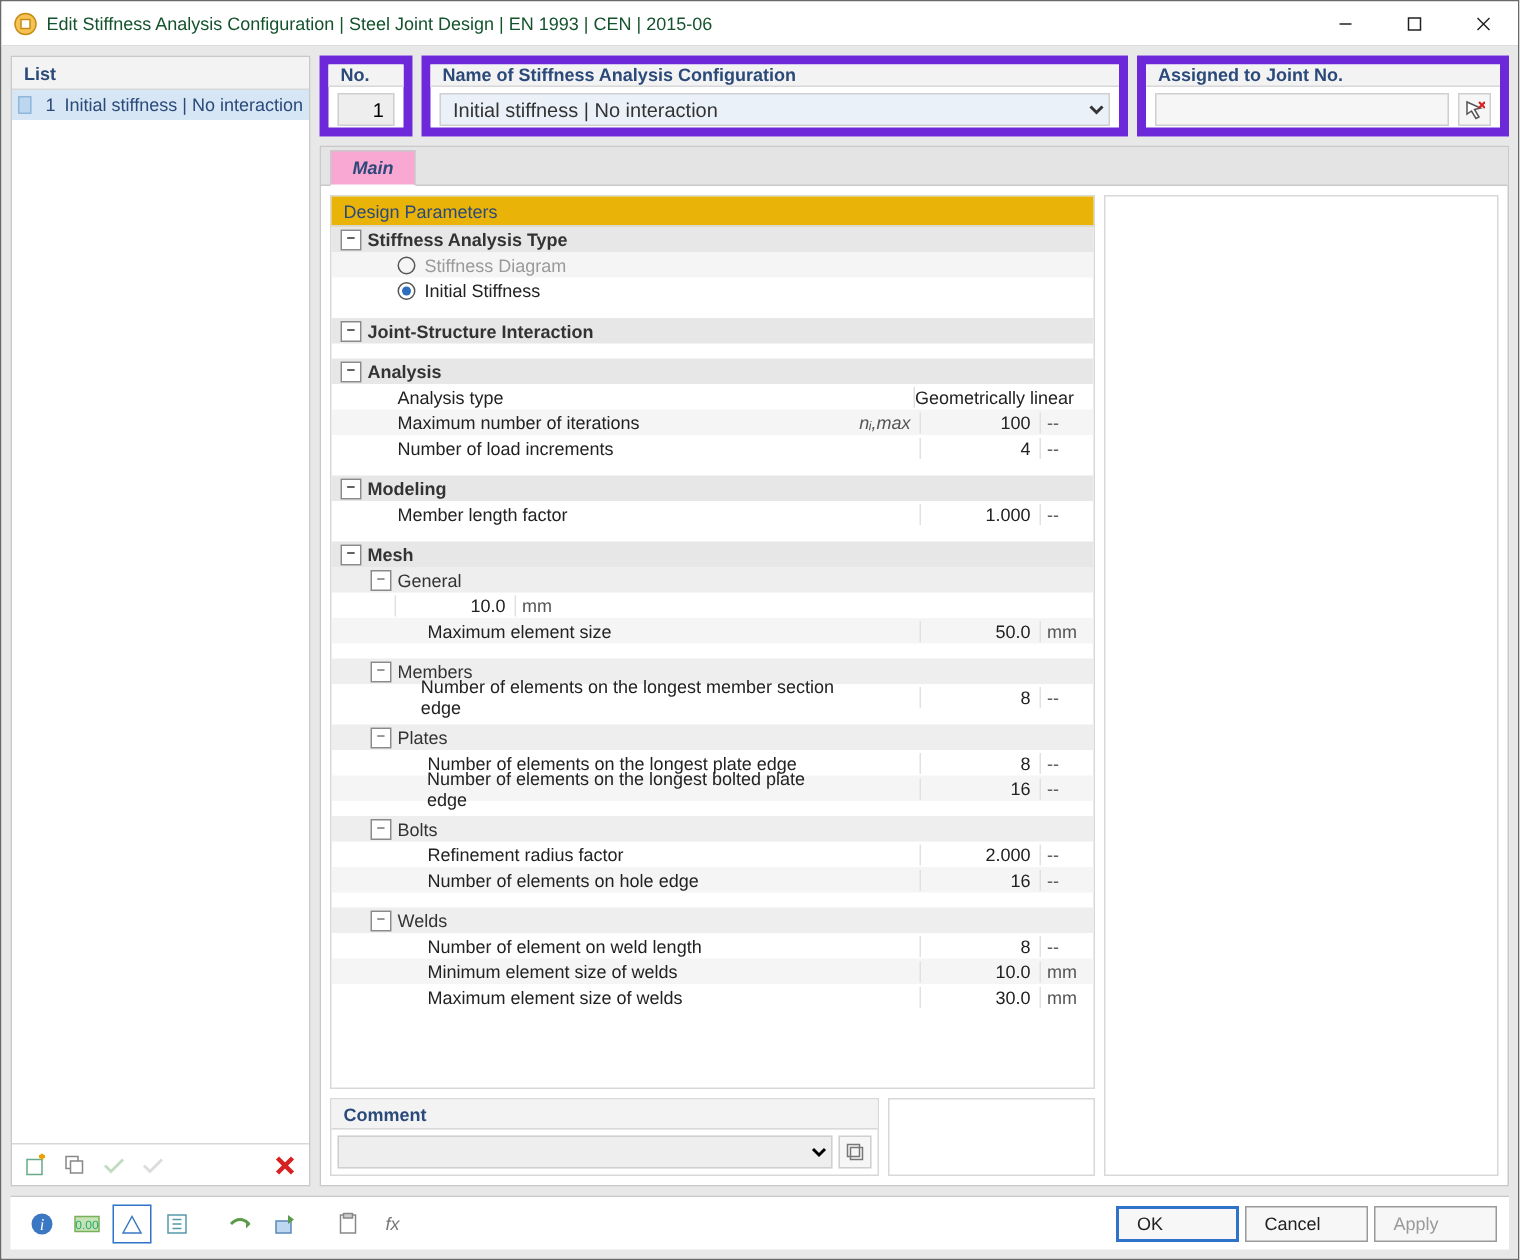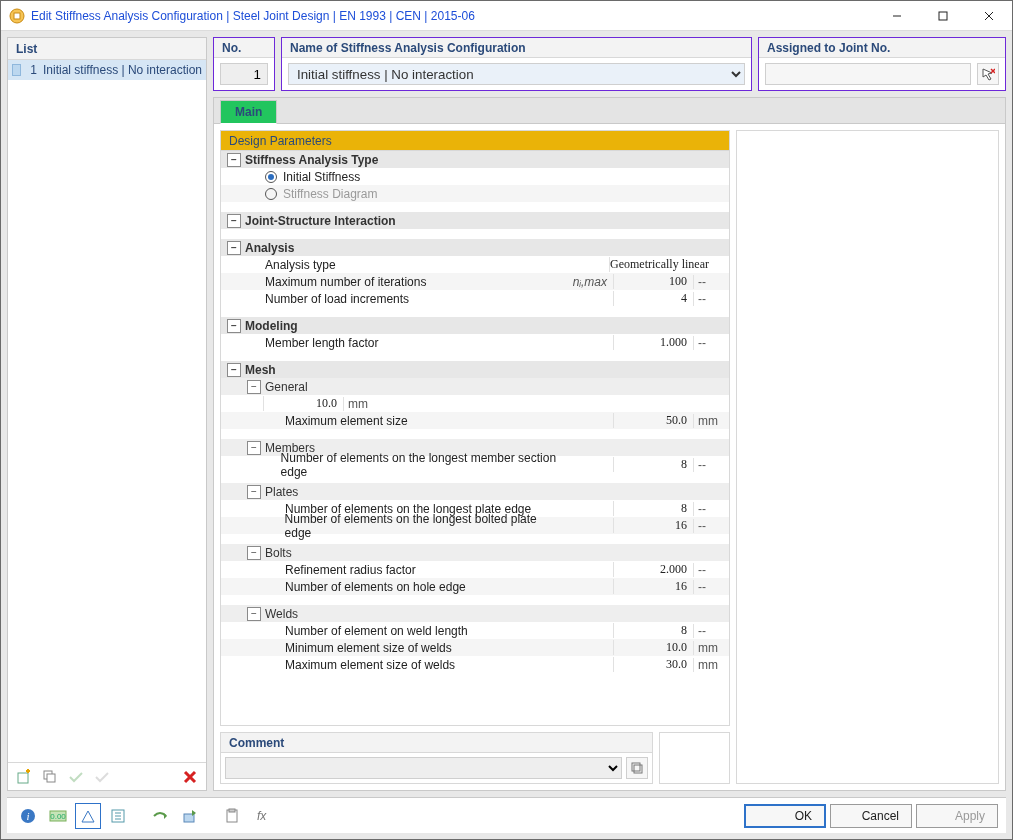--- a/index.html
+++ b/index.html
@@ -1,85 +1,85 @@
 <!DOCTYPE html>
 <html><head>
 <meta charset="utf-8">
 <style>
   * { box-sizing: border-box; }
   html, body { margin:0; padding:0; font-family: "Segoe UI", Tahoma, sans-serif; font-size:12px; color:#222; background:#fff;}
   .window { width:1013px; height:840px; border:1px solid #6a6a6a; display:flex; flex-direction:column; background:#fff; }
   .titlebar { height:30px; display:flex; align-items:center; padding:0 0 0 8px; background:#fff; border-bottom:1px solid #dcdcdc;}
   .titlebar .appicon { width:16px; height:16px; margin-right:6px; }
-  .titlebar .title { flex:1; font-size:12px; color:#1d4ed8;}
+  .titlebar .title { flex:1; font-size:12px; color:#14532d;}
   .sysbtn { width:46px; height:30px; display:flex; align-items:center; justify-content:center; }
   .sysbtn svg { width:10px; height:10px; }
 
   .body { flex:1; display:flex; flex-direction:column; background:#e8e8e8; padding:6px; gap:6px; overflow:hidden;}
   .upper { flex:1; display:flex; gap:6px; min-height:0;}
   .leftpanel { width:200px; background:#fff; border:1px solid #c9c9c9; display:flex; flex-direction:column; }
   .panel-head { height:22px; background:#f3f3f3; border-bottom:1px solid #d8d8d8; display:flex; align-items:center; padding:0 8px; font-weight:600; color:#2b4a7a;}
   .list-body { flex:1; overflow:auto;}
   .list-row { display:flex; align-items:center; height:20px; background:#d6e6f5; padding:0 4px; gap:6px;}
   .list-row .cb { width:12px; height:12px; background:#bcd7ef; border:1px solid #8fb7dc;}
   .list-row .num { width:14px; text-align:right; color:#2b4a7a;}
   .list-row .txt { color:#2b4a7a; white-space:nowrap;}
   .left-toolbar { height:28px; border-top:1px solid #d8d8d8; display:flex; align-items:center; padding:0 4px; gap:2px;}
   .tb-btn { width:24px; height:24px; display:flex; align-items:center; justify-content:center; border:1px solid transparent; border-radius:2px;}
   .tb-btn.disabled { opacity:.4; }
   .tb-del { margin-left:auto; }
 
   .rightcol { flex:1; display:flex; flex-direction:column; gap:6px; min-width:0;}
   .right-top { display:flex; gap:6px; height:54px;}
-  .box { background:#fff; border:1px solid #6d28d9; display:flex; flex-direction:column;}
+  .box { background:#fff; border:6px solid #6d28d9; display:flex; flex-direction:column;}
   .box .bhead { height:20px; background:#f3f3f3; border-bottom:1px solid #d8d8d8; display:flex; align-items:center; padding:0 8px; font-weight:600; color:#2b4a7a;}
   .box .bbody { flex:1; display:flex; align-items:center; padding:4px 6px; gap:6px;}
   .no-box { width:62px;}
   .no-box input { width:100%; height:22px; text-align:right; border:1px solid #cfcfcf; background:#eee; padding:0 6px;}
   .name-box { flex:1;}
   select.name-sel { width:100%; height:22px; border:1px solid #cfcfcf; background:#eaf1f9; padding:0 4px; color:#333;}
   .assign-box { width:248px;}
   .assign-box .bbody input { flex:1; height:22px; border:1px solid #cfcfcf; background:#f6f6f6;}
   .pick-btn { width:22px; height:22px; display:flex; align-items:center; justify-content:center; border:1px solid #cfcfcf; background:#f6f6f6;}
 
   .tabs-area { flex:1; background:#fff; border:1px solid #c9c9c9; display:flex; flex-direction:column; min-height:0;}
   .tabstrip { height:26px; display:flex; align-items:flex-end; background:#e4e4e4; padding-left:6px; gap:2px; border-bottom:1px solid #c9c9c9;}
-  .tab { height:24px; padding:0 14px; display:flex; align-items:center; background:#22c55e; border:1px solid #c9c9c9; border-bottom:1px solid #fff; position:relative; top:1px; color:#2b4a7a; font-weight:600;}
+  .tab { height:24px; padding:0 14px; display:flex; align-items:center; background:#f9a8d4; border:1px solid #c9c9c9; border-bottom:1px solid #fff; position:relative; top:1px; color:#2b4a7a; font-weight:600;font-style:italic;}
   .tabcontent { flex:1; display:flex; gap:6px; padding:6px; min-height:0;}
   .params-col { width:510px; display:flex; flex-direction:column; gap:6px; min-height:0;}
   .params-panel { border:1px solid #d8d8d8; background:#fff; display:flex; flex-direction:column; min-height:0;}
   .params-panel .phead { height:20px; background:#eab308; border-bottom:1px solid #d8d8d8; padding:0 8px; display:flex; align-items:center; color:#2b4a7a; font-weight:400;}
   .tree { flex:1; overflow:auto; font-size:12px;}
   .trow { display:flex; align-items:center; height:17px; }
   .trow.hd { background:#e7e7e7; font-weight:600; color:#333;}
   .trow.alt { background:#f5f5f5;}
   .cell-label { flex:1; display:flex; align-items:center; min-width:0; padding-right:6px;}
   .cell-sym { width:42px; text-align:right; padding-right:6px; color:#555; font-style:italic;}
-  .cell-val { width:80px; text-align:right; padding-right:6px; border-left:1px solid #e1e1e1;font-family:Liberation Serif, serif;}
+  .cell-val { width:80px; text-align:right; padding-right:6px; border-left:1px solid #e1e1e1;}
   .cell-unit { width:36px; padding-left:4px; border-left:1px solid #e1e1e1; color:#555;}
   .indent { display:inline-block; }
   .tw { width:14px; height:14px; display:inline-flex; align-items:center; justify-content:center; border:1px solid #8a8a8a; background:#fff; font-size:10px; line-height:1; margin-right:4px; color:#444;}
   .radio { width:12px; height:12px; border-radius:50%; border:1px solid #555; display:inline-flex; align-items:center; justify-content:center; margin-right:6px;}
   .radio .dot{ width:6px; height:6px; background:#2b6dbf; border-radius:50%;}
   .chk { width:12px; height:12px; border:1px solid #555; display:inline-block; margin-right:6px; background:#fff;}
   .dim { color:#9a9a9a;}
   .tline { color:#bbb; font-family:monospace; white-space:pre;}
 
   .side-blank { flex:1; border:1px solid #d8d8d8; background:#fff;}
   .comment-row { display:flex; gap:6px; height:52px;}
-  .comment-panel { width:433px; border:1px solid #d8d8d8; background:#fff; display:flex; flex-direction:column;}
+  .comment-panel { width:366px; border:1px solid #d8d8d8; background:#fff; display:flex; flex-direction:column;}
   .comment-panel .phead { height:20px; background:#f3f3f3; border-bottom:1px solid #d8d8d8; padding:0 8px; display:flex; align-items:center; color:#2b4a7a; font-weight:600;}
   .comment-body { flex:1; display:flex; align-items:center; padding:4px; gap:4px;}
   select.comment-sel { flex:1; height:22px; border:1px solid #cfcfcf; background:#eee;}
   .small-btn { width:22px; height:22px; border:1px solid #cfcfcf; background:#f6f6f6; display:flex; align-items:center; justify-content:center;}
   .comment-blank { flex:1; border:1px solid #d8d8d8; background:#fff;}
 
   .footer { height:36px; background:#fff; border-top:1px solid #c9c9c9; display:flex; align-items:center; padding:0 8px; gap:4px;}
   .footer .spacer { flex:1;}
-  .dlg-btn { height:24px; min-width:82px; border:1px solid #9a9a9a; background:#f7f7f7; display:flex; align-items:center; justify-content:flex-end; padding:0 12px;}
+  .dlg-btn { height:24px; min-width:82px; border:1px solid #9a9a9a; background:#f7f7f7; display:flex; align-items:center; justify-content:flex-start; padding:0 12px;}
   .dlg-btn.primary { border:2px solid #2e72c9;}
   .dlg-btn.disabled { color:#9a9a9a; }
   .ftb { width:26px; height:26px; display:flex; align-items:center; justify-content:center; border:1px solid transparent;}
   .ftb.sel { border:1px solid #2e72c9;}
 
   svg { display:block;}
 </style>
 </head>
 <body>
 
@@ -203,37 +203,37 @@
                   <div class="trow hd">
                       <div class="cell-label">
                         <span class="indent" style="width:6px"></span>
                         <span class="tw">−</span>
                         <span>Stiffness Analysis Type</span>
                       </div>
                       <div class="cell-sym"></div>
                       <div class="cell-val"></div>
                       <div class="cell-unit"></div>
                     </div>
+                  <div class="trow alt">
+                      <div class="cell-label">
+                        <span class="indent tline" style="width:44px"> </span>
+                        <span class="radio"></span>
+                        <span class="dim">Stiffness Diagram</span>
+                      </div>
+                      <div class="cell-sym"></div>
+                      <div class="cell-val"></div>
+                      <div class="cell-unit"></div>
+                    </div>
                   <div class="trow">
                       <div class="cell-label">
                         <span class="indent tline" style="width:44px"> </span>
                         <span class="radio">
                           <span class="dot"></span>
                         </span>
                         <span>Initial Stiffness</span>
-                      </div>
-                      <div class="cell-sym"></div>
-                      <div class="cell-val"></div>
-                      <div class="cell-unit"></div>
-                    </div>
-                  <div class="trow alt">
-                      <div class="cell-label">
-                        <span class="indent tline" style="width:44px"> </span>
-                        <span class="radio"></span>
-                        <span class="dim">Stiffness Diagram</span>
                       </div>
                       <div class="cell-sym"></div>
                       <div class="cell-val"></div>
                       <div class="cell-unit"></div>
                     </div>
 
                   <div class="trow" style="height:10px"></div>
 
                   <div class="trow hd">
                       <div class="cell-label">

